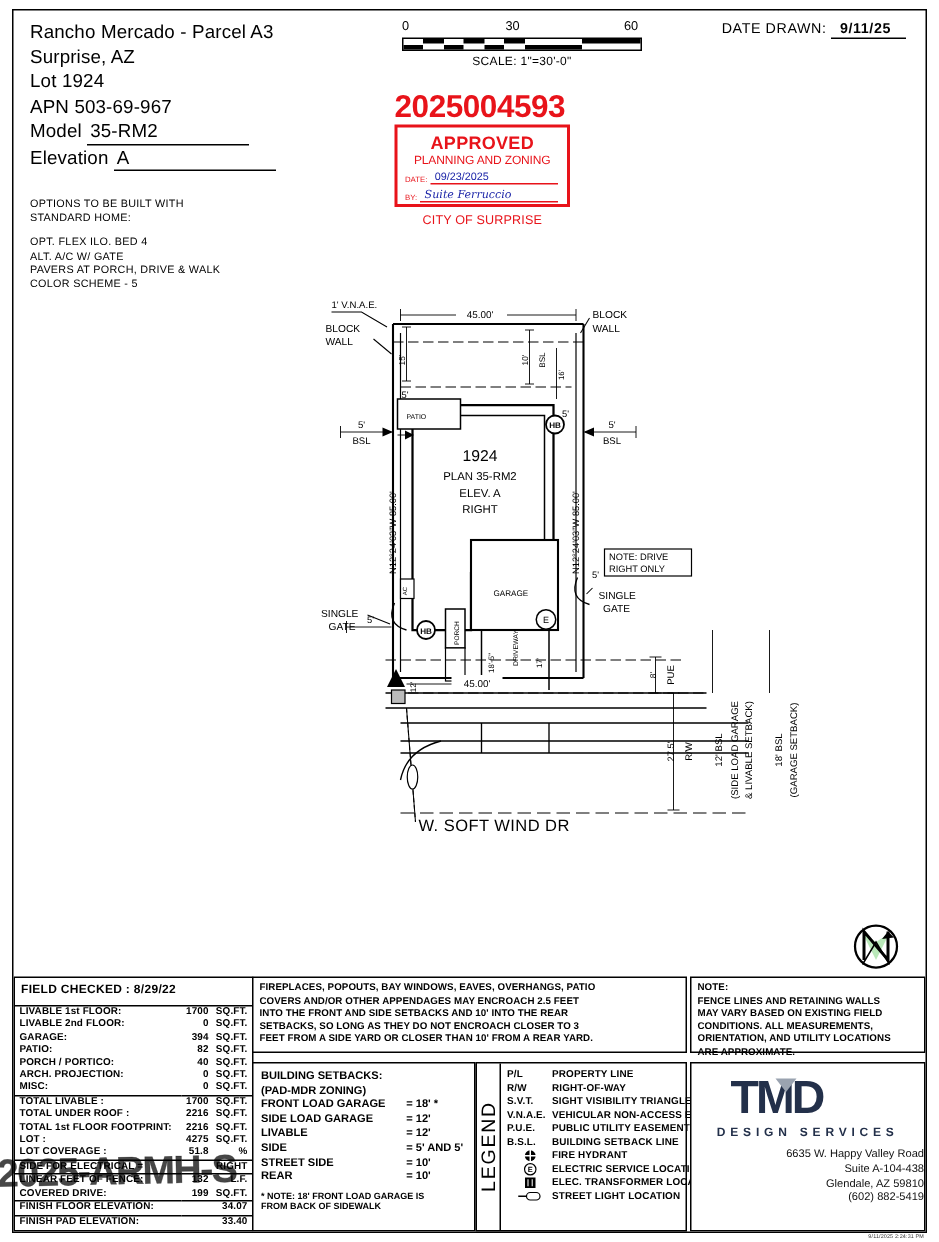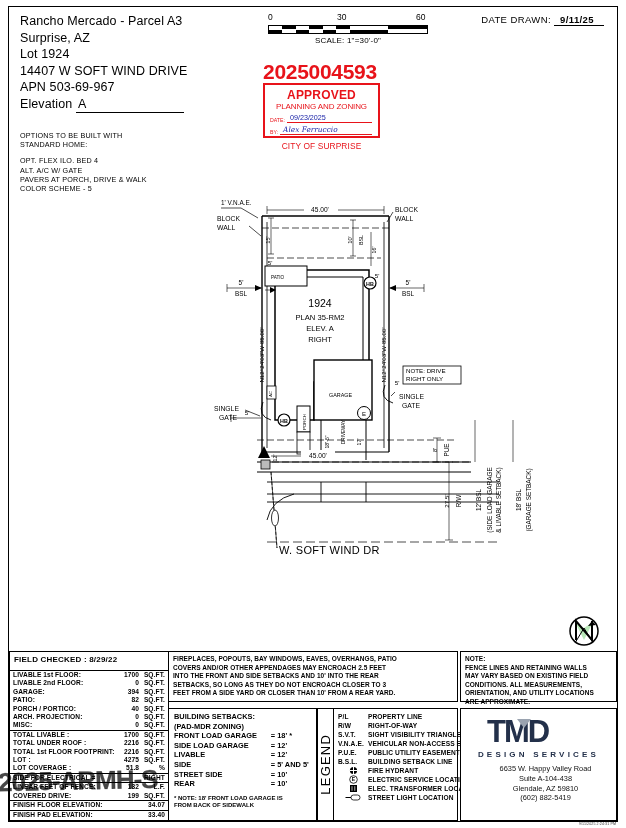--- a/index.html
+++ b/index.html
@@ -96,21 +96,21 @@
   }
   .legend-rows { flex:1; padding:2.5px 0 0 4px; }
   .lrow { display:flex; align-items:center; height:9.1px; font-size:6.6px; font-weight:bold; letter-spacing:.1px; }
   .lrow .abbr { width:30px; flex:0 0 30px; }
   .lrow .abbr.ic { display:flex; align-items:center; justify-content:center; }
   .lrow .txt { white-space:nowrap; }
 
   .tmd { position:absolute; text-align:center; }
   .tmd .logo { font-size:26px; font-weight:bold; color:#737373; letter-spacing:-1.5px; line-height:26px; font-family:"Liberation Sans", sans-serif;text-decoration:underline; }
   .tmd .ds { font-size:8px; letter-spacing:3.2px; color:#23304a; margin-top:1px; font-weight:bold; }
-  .tmd .addr { font-size:7.4px; line-height:9.8px; text-align:center; margin:5px 0 0 14px; color:#111; }
+  .tmd .addr { font-size:7.4px; line-height:9.8px; text-align:right; margin:5px 0 0 14px; color:#111; }
   .tmd .addr p { margin:0; }
 
   .timestamp { position:absolute; right:10px; top:822px; font-size:3.6px; color:#333; letter-spacing:.1px; }
 
   
   .watermark {
     position:absolute; left:-2px; top:765px; width:210px;
     font-size:26px; font-weight:bold; letter-spacing:-1px;
     color:rgba(0,0,0,.72);
     font-family:"Liberation Sans", sans-serif;
@@ -124,24 +124,27 @@
 <div class="page">
   <div class="frame"></div>
 
   <div class="hdr-title">
     <div class="hdr-line">Rancho Mercado - Parcel A3</div>
     <div class="hdr-line">Surprise, AZ</div>
     <div class="hdr-line">
       <span>Lot</span>
       <span>1924</span>
     </div>
-    <div class="hdr-line">14407 W SOFT WIND DRIVE</div>
     <div class="hdr-line">
       <span>APN</span>
       <span>503-69-967</span>
+    </div>
+    <div class="hdr-line">
+      <span>Model</span>
+      <span class="ul u-wide2">35-RM2</span>
     </div>
     <div class="hdr-line">
       <span>Elevation</span>
       <span class="ul u-wide2">A</span>
     </div>
   </div>
 
   <div class="opts">
     <p>OPTIONS TO BE BUILT WITH</p>
     <p>STANDARD HOME:</p>
@@ -179,21 +182,21 @@
   <div class="permit-no">2025004593</div>
   <div class="stamp">
     <div class="ap">APPROVED</div>
     <div class="pz">PLANNING AND ZONING</div>
     <div class="row">
       <span class="lbl">DATE:</span>
       <span class="fill">09/23/2025</span>
     </div>
     <div class="row">
       <span class="lbl">BY:</span>
-      <span class="fill sig">Alex Ferruccio</span>
+      <span class="fill sig">Suite Ferruccio</span>
     </div>
     <div class="cos">CITY OF SURPRISE</div>
   </div>
 
   <div class="draw">
     <svg width="608" height="480" viewBox="0 0 608 480" xmlns="http://www.w3.org/2000/svg" font-family="Liberation Sans, sans-serif" fill="none" stroke="#000">
 
       <g stroke="#000" stroke-width="1.4">
         <line x1="253" y1="46" x2="253" y2="282"></line>
         <line x1="380" y1="46" x2="380" y2="282"></line>

